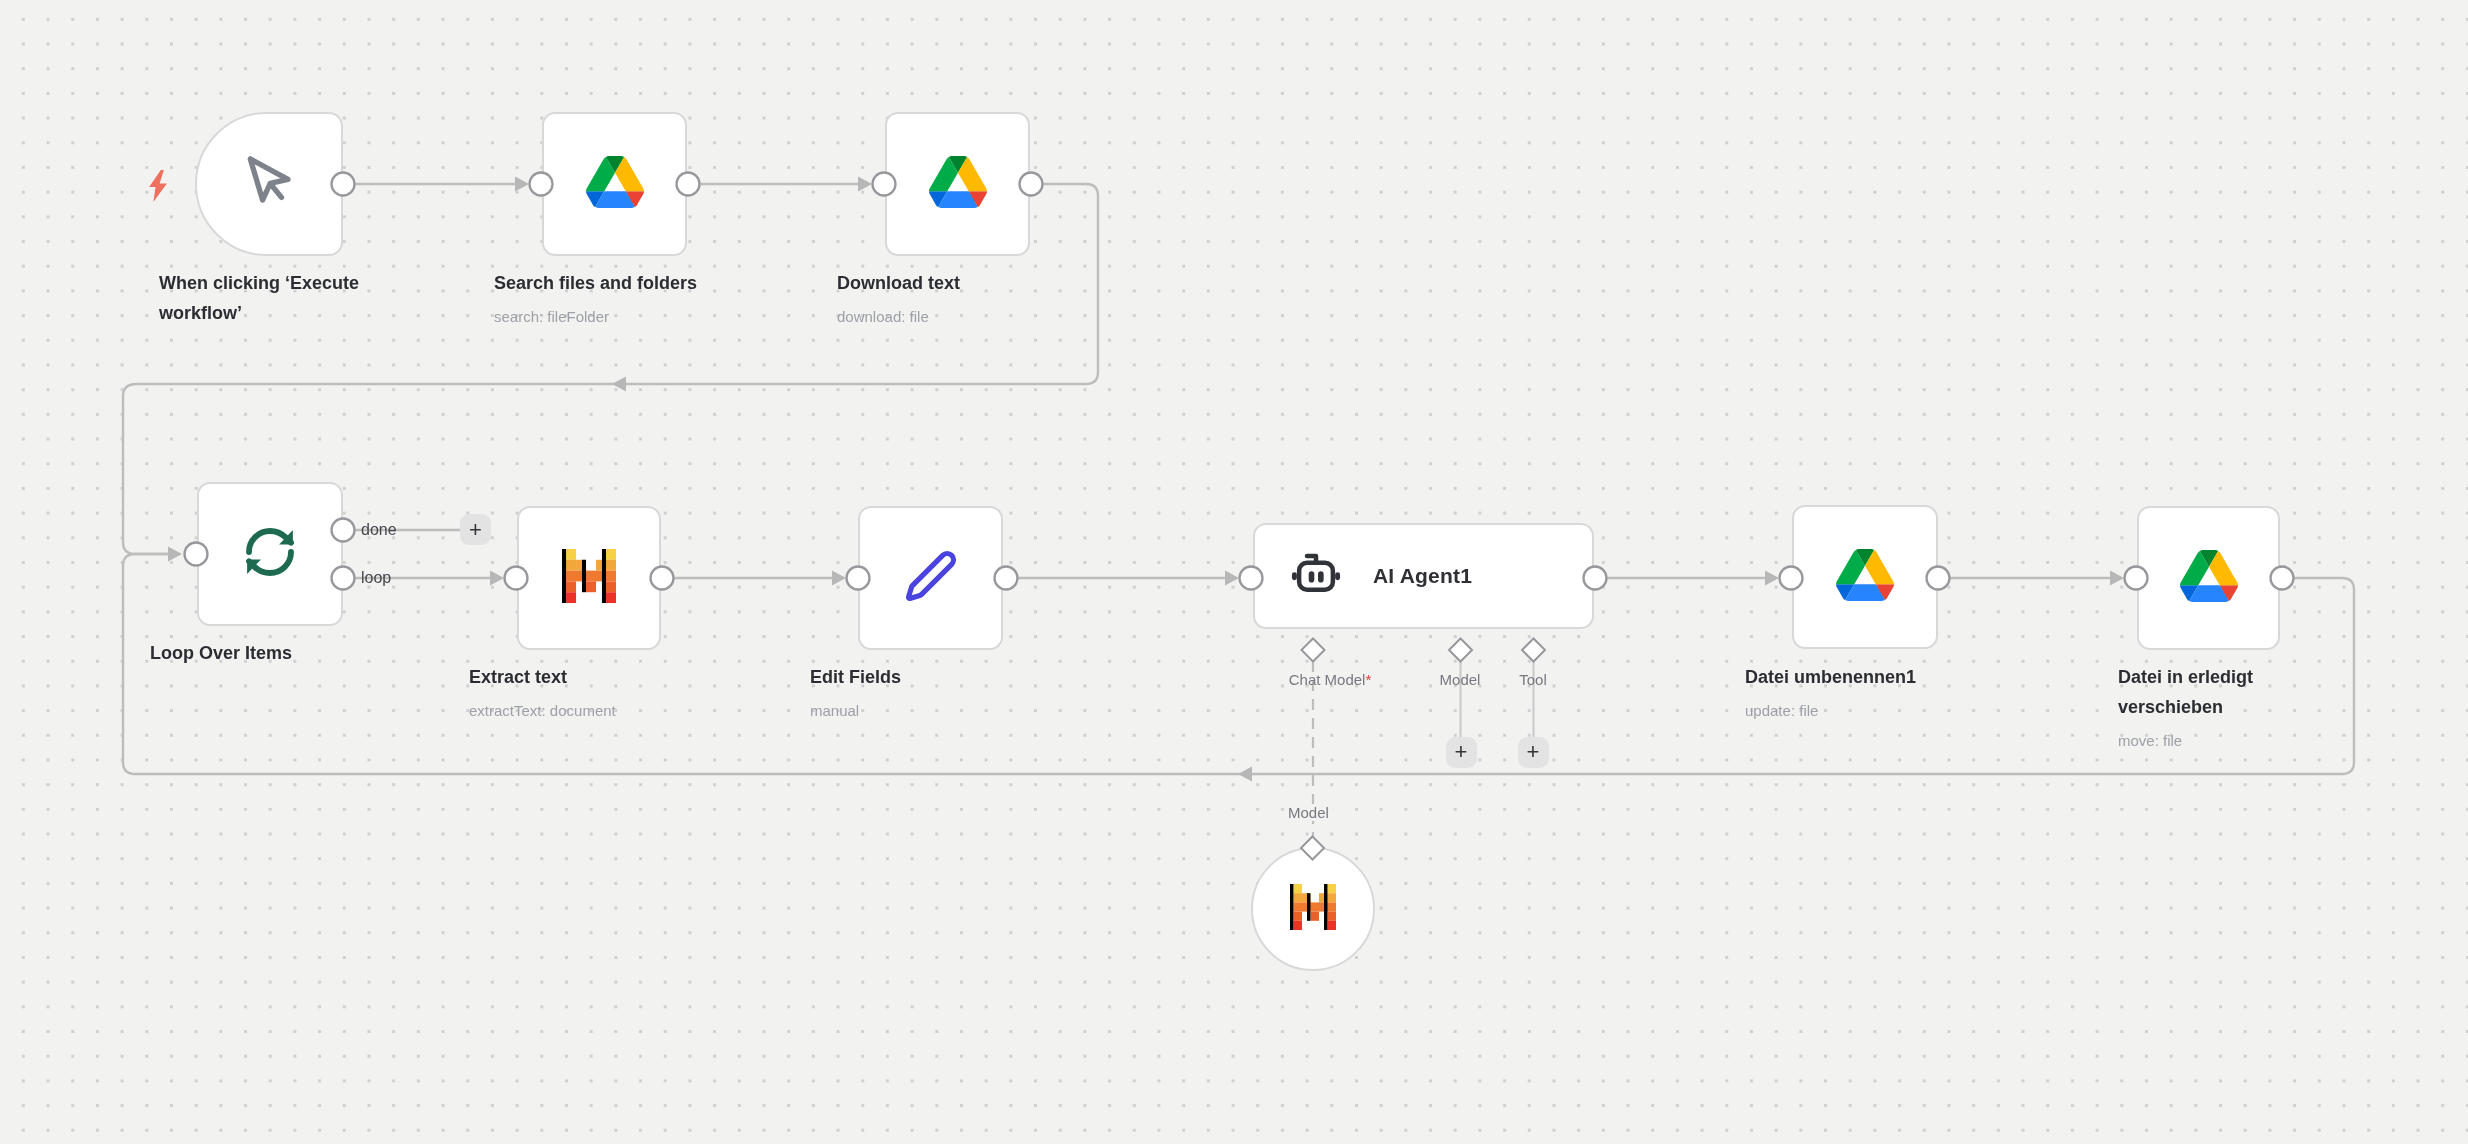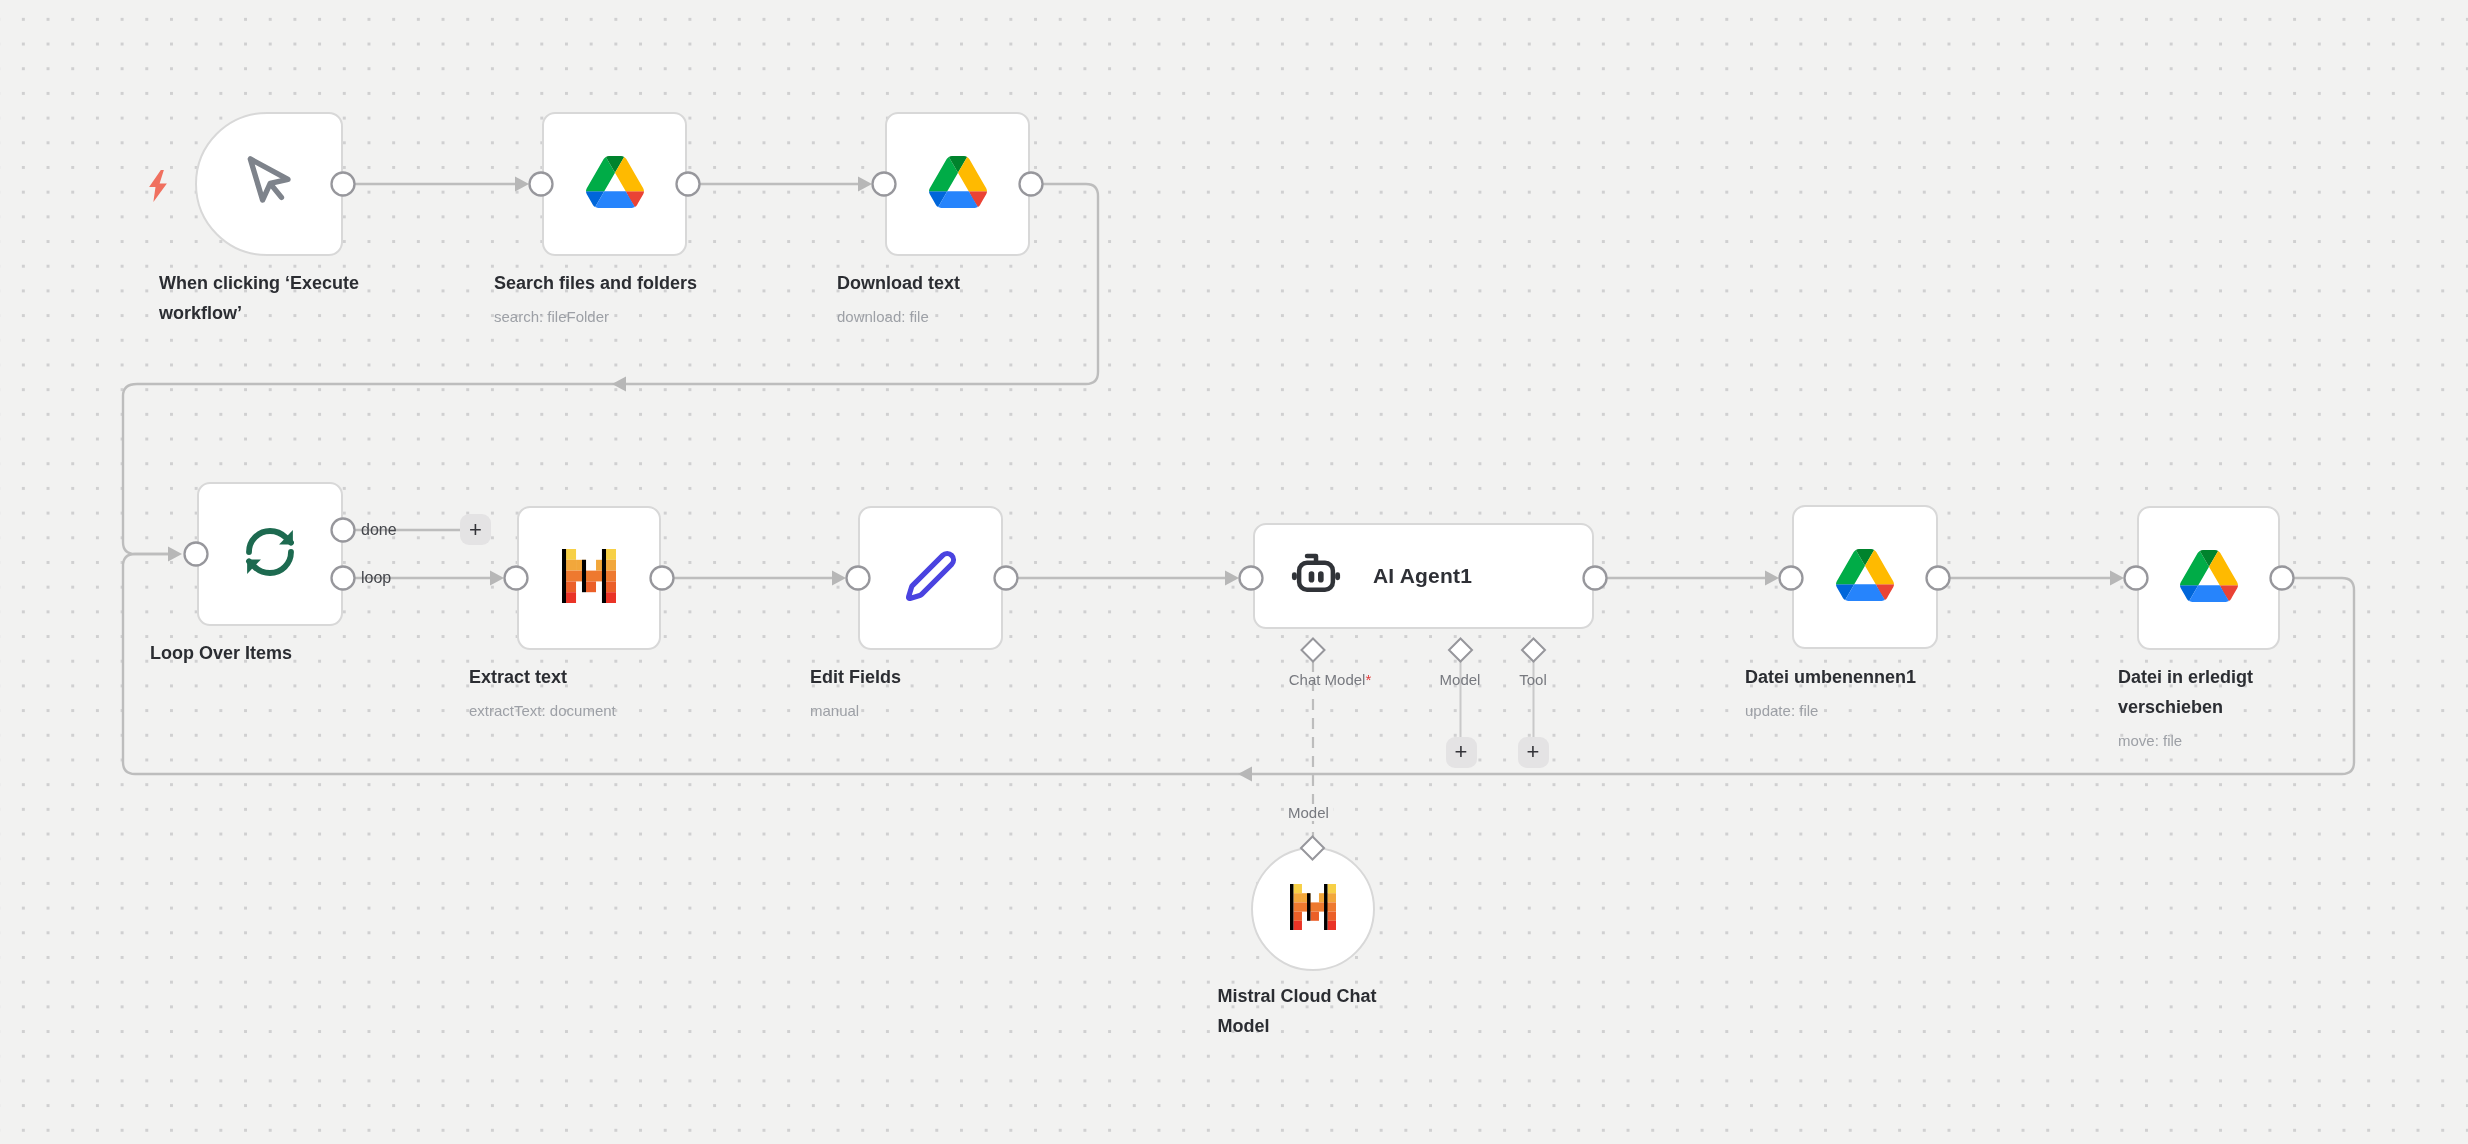--- a/index.html
+++ b/index.html
@@ -299,23 +299,20 @@
     <div class="subtitle">manual</div>
   </div>
   <div class="label" style="left:1745px;top:662px;width:240px;">
     <div class="title">Datei umbenennen1</div>
     <div class="subtitle">update: file</div>
   </div>
   <div class="label" style="left:2118px;top:662px;width:181px;">
     <div class="title">Datei in erledigt verschieben</div>
     <div class="subtitle">move: file</div>
   </div>
-  <div class="label" style="left:1217.5px;top:981px;width:190px;">
-    <div class="title">Mistral Cloud Chat Model</div>
-  </div>
 
   <div class="port-label" style="left:1260px;top:671px;width:140px;">
     <span>Chat Model</span><span class="req">*</span>
   </div>
   <div class="port-label" style="left:1410px;top:671px;width:100px;">Model</div>
   <div class="port-label" style="left:1493px;top:671px;width:80px;">Tool</div>
   <div class="model-port-label" style="left:1284px;top:804px;">Model</div>
 
 </div>
 

